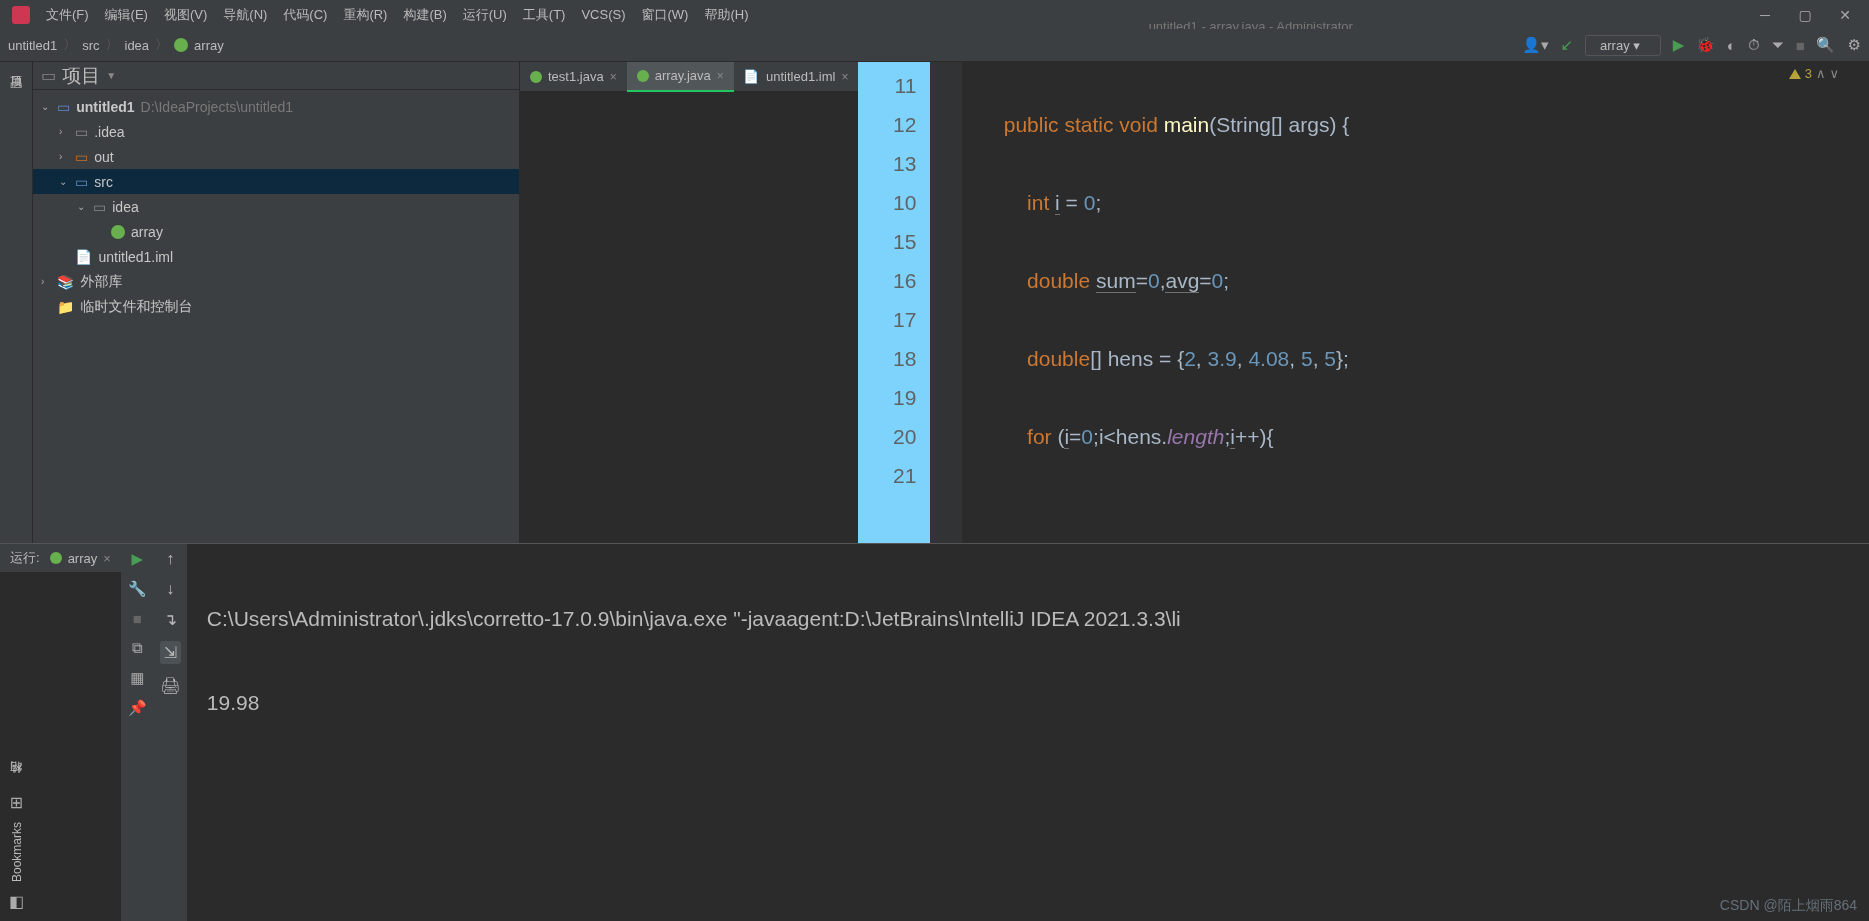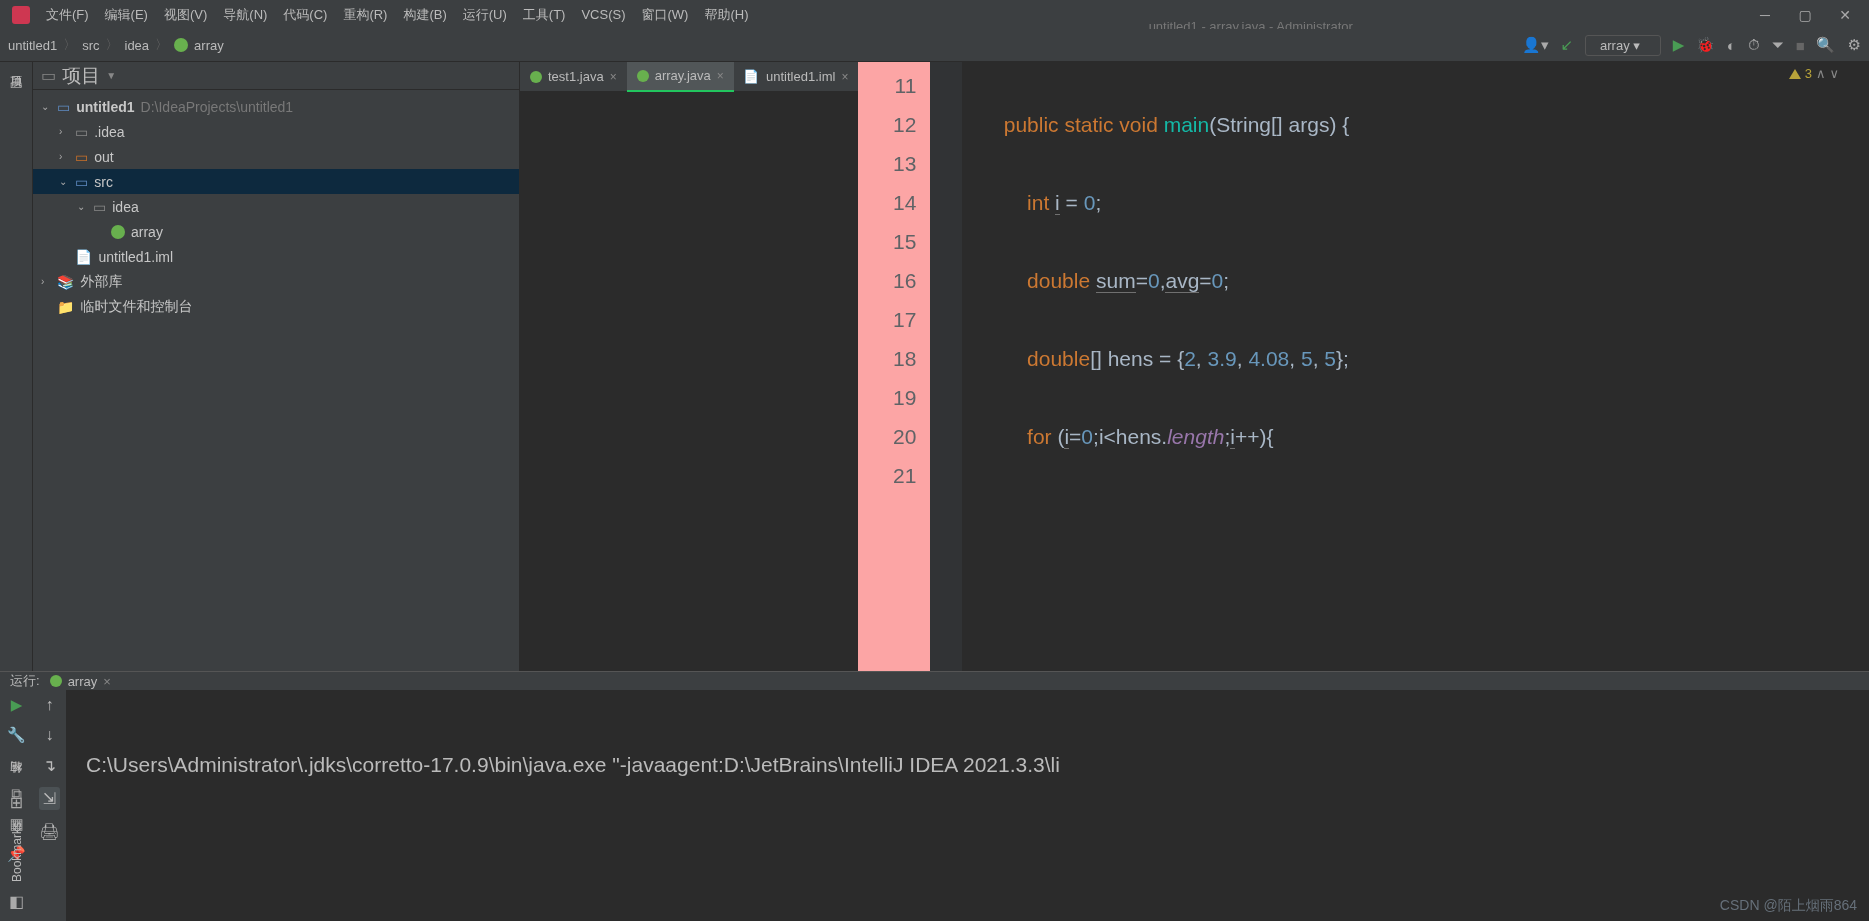--- a/index.html
+++ b/index.html
@@ -40,33 +40,33 @@
 .tree .javafile { width:14px; height:14px; background:#68b04e; border-radius:50%; display:inline-block; margin-right:6px; }
 .tree .label { color:#c7c7c7; }
 .tree .label.bold { font-weight:bold; }
 .tree .path { color:#787878; margin-left:6px; }
 .editor-area { flex:1; display:flex; flex-direction:row; background:#2b2b2b; }
 .tabs { height:30px; background:#3c3f41; display:flex; align-items:center; border-bottom:1px solid #2b2b2b; }
 .tabs .tab { display:flex; align-items:center; padding:0 10px; height:30px; gap:6px; color:#bbb; font-size:13px; cursor:pointer; }
 .tabs .tab.active { background:#515658; border-bottom:2px solid #22c55e; }
 .tabs .tab .close { color:#888; font-size:12px; }
 .editor { flex:1; display:flex; font-family:"JetBrains Mono","Consolas",monospace; font-size:21px; position:relative; overflow:hidden; }
-.gutter { width:72px; background:#fca5a5; text-align:right; padding:4px 14px 0 0; color:#606366; line-height:39px; }
+.gutter { width:72px; background:#7dd3fc; text-align:right; padding:4px 14px 0 0; color:#606366; line-height:39px; }
 .gutter2 { width:32px; background:#313335; }
 .code { flex:1; padding:4px 0 0 18px; line-height:39px; white-space:pre; }
 .c-kw { color:#cc7832; }
 .c-num { color:#6897bb; }
 .c-id { color:#a9b7c6; }
-.c-fn { color:#14b8a6; }
+.c-fn { color:#fef9c3; }
 .c-field { color:#9876aa; font-style:italic; }
 .c-under { border-bottom:1px solid #707070; }
 .code-line { height:39px; }
 .warnings { position:absolute; top:4px; right:30px; color:#b8a33a; font-size:13px; display:flex; align-items:center; gap:4px; }
 .warnings .w-icon { width:0; height:0; border-left:6px solid transparent; border-right:6px solid transparent; border-bottom:10px solid #b8a33a; }
-.run-panel { height:250px; background:#2b2b2b; border-top:1px solid #555; display:flex; flex-direction:column; }
+.run-panel { height:378px; background:#2b2b2b; border-top:1px solid #555; display:flex; flex-direction:row; }
 .run-header { height:28px; background:#3c3f41; display:flex; align-items:center; padding:0 10px; gap:10px; font-size:13px; }
 .run-body { flex:1; display:flex; }
 .run-tools { width:33px; background:#3c3f41; display:flex; flex-direction:column; align-items:center; padding-top:6px; gap:12px; }
 .run-tools .ti { color:#aaa; font-size:15px; cursor:pointer; }
 .run-tools .play { color:#499c54; }
 .run-tools2 { width:33px; background:#3c3f41; display:flex; flex-direction:column; align-items:center; padding-top:6px; gap:12px; }
 .console { flex:1; font-family:"JetBrains Mono","Consolas",monospace; font-size:21px; color:#bbbbbb; padding:12px 20px; line-height:42px; white-space:pre; overflow:hidden; }
 .watermark { position:absolute; bottom:6px; right:12px; color:#66707a; font-size:14px; }
 .leftbar-bottom { position:absolute; left:0; bottom:0; width:33px; display:flex; flex-direction:column; align-items:center; gap:10px; padding-bottom:10px; }
 .leftbar-bottom .vtext { writing-mode:vertical-rl; transform:rotate(180deg); font-size:12px; color:#bbb; }
@@ -205,21 +205,21 @@
           <span style="color:#888">📄</span>
           <span>untitled1.iml</span>
           <span class="close">×</span>
         </div>
     </div>
     <div class="editor">
       <div class="gutter">
         <div>11</div>
           <div>12</div>
           <div>13</div>
-        <div>14</div>
+        <div>10</div>
           <div>15</div>
           <div>16</div>
         <div>17</div>
           <div>18</div>
           <div>19</div>
         <div>20</div>
           <div>21</div>
       </div>
       <div class="gutter2"></div>
       <div class="code">
@@ -264,20 +264,21 @@
     </div>
     <div class="run-tools2">
       <span class="ti">↑</span>
       <span class="ti">↓</span>
       <span class="ti">↴</span>
       <span class="ti" style="background:#4b5154;padding:2px 4px;border-radius:3px">⇲</span>
       <span class="ti">🖨</span>
     </div>
     <div class="console">
 <div>C:\Users\Administrator\.jdks\corretto-17.0.9\bin\java.exe "-javaagent:D:\JetBrains\IntelliJ IDEA 2021.3.3\li</div>
+<div>19.98</div>
 <div></div>
 
     </div>
   </div>
 </div>
 
 <div class="leftbar-bottom">
   <span class="vtext">结构</span>
   <span style="color:#aaa">⊞</span>
   <span class="vtext">Bookmarks</span>

